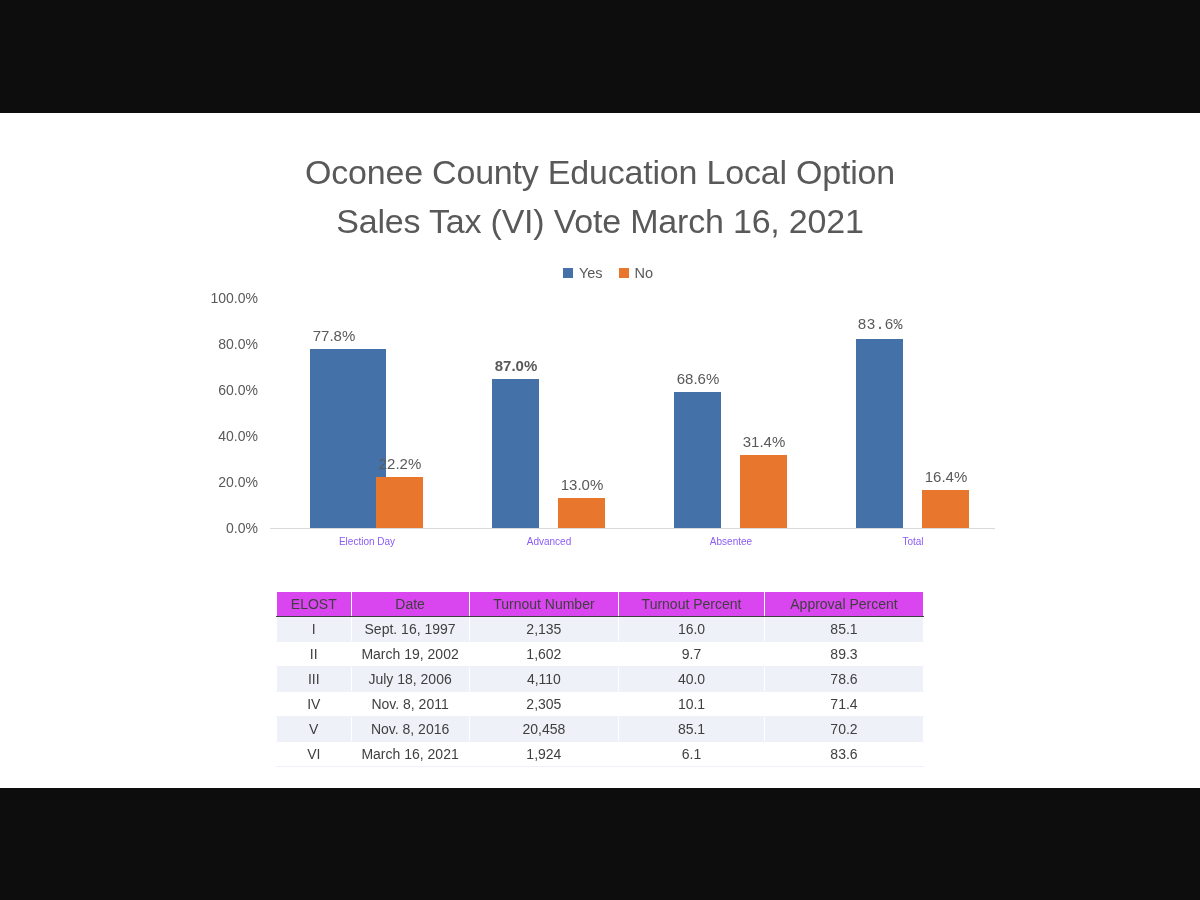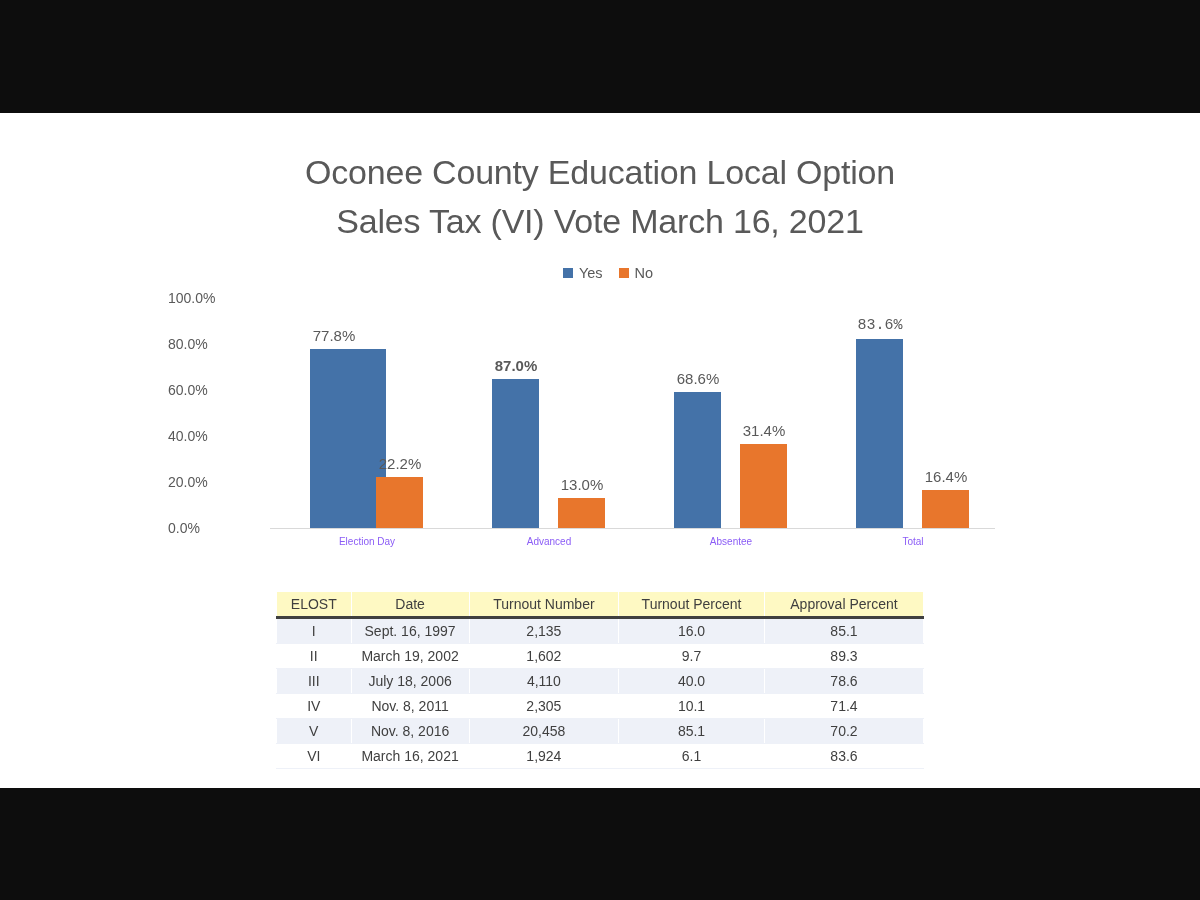--- a/index.html
+++ b/index.html
@@ -75,21 +75,21 @@
     position: absolute;
     left: 80px;
     top: 0;
     width: 725px;
     height: 230px;
   }
   .axis-label {
     position: absolute;
     right: 742px;
     width: 90px;
-    text-align: left;
+    text-align: right;
     font-size: 14px;
     color: #595959;
     transform: translateY(-50%);
     white-space: nowrap;
   }
   #axis-line {
     position: absolute;
     left: 80px;
     top: 230px;
     width: 725px;
@@ -138,22 +138,22 @@
   }
   #data-table th, #data-table td {
     padding: 2px 4px;
     text-align: center;
     border-left: 1px solid #ffffff;
     border-right: 1px solid #ffffff;
     font-weight: 400;
     height: 20px;
   }
   #data-table thead th {
-    background: #fef9c3;
-    border-bottom: 3px solid #404040;
+    background: #d946ef;
+    border-bottom: 1px solid #404040;
   }
   #data-table tbody tr:nth-child(odd) td { background: #eef1f8; }
   #data-table tbody tr:nth-child(even) td { background: #ffffff; }
   #data-table tbody td { border-bottom: 1px solid #eef1f8; }
   .col-elost { width: 68px; }
   .col-date { width: 118px; }
   .col-tnum { width: 152px; }
   .col-tpct { width: 148px; }
   .col-apct { width: 162px; }
 </style>
@@ -209,21 +209,21 @@
           <div class="bar no" style="height:29.9px;">
             <div class="bar-label" style="top:-22px;">13.0%</div>
           </div>
           <div class="cat-label">Advanced</div>
         </div>
 
         <div class="group" style="left:404px; width:113px;">
           <div class="bar yes" style="height:136px;">
             <div class="bar-label" style="top:-22px;">68.6%</div>
           </div>
-          <div class="bar no" style="height:84px;">
+          <div class="bar no" style="height:73px;">
             <div class="bar-label" style="top:-22px;">31.4%</div>
           </div>
           <div class="cat-label">Absentee</div>
         </div>
 
         <div class="group" style="left:586px; width:113px;">
           <div class="bar yes" style="height:189px;font-family:Liberation Mono, monospace;">
             <div class="bar-label" style="top:-22px;">83.6%</div>
           </div>
           <div class="bar no" style="height:37.7px;">

